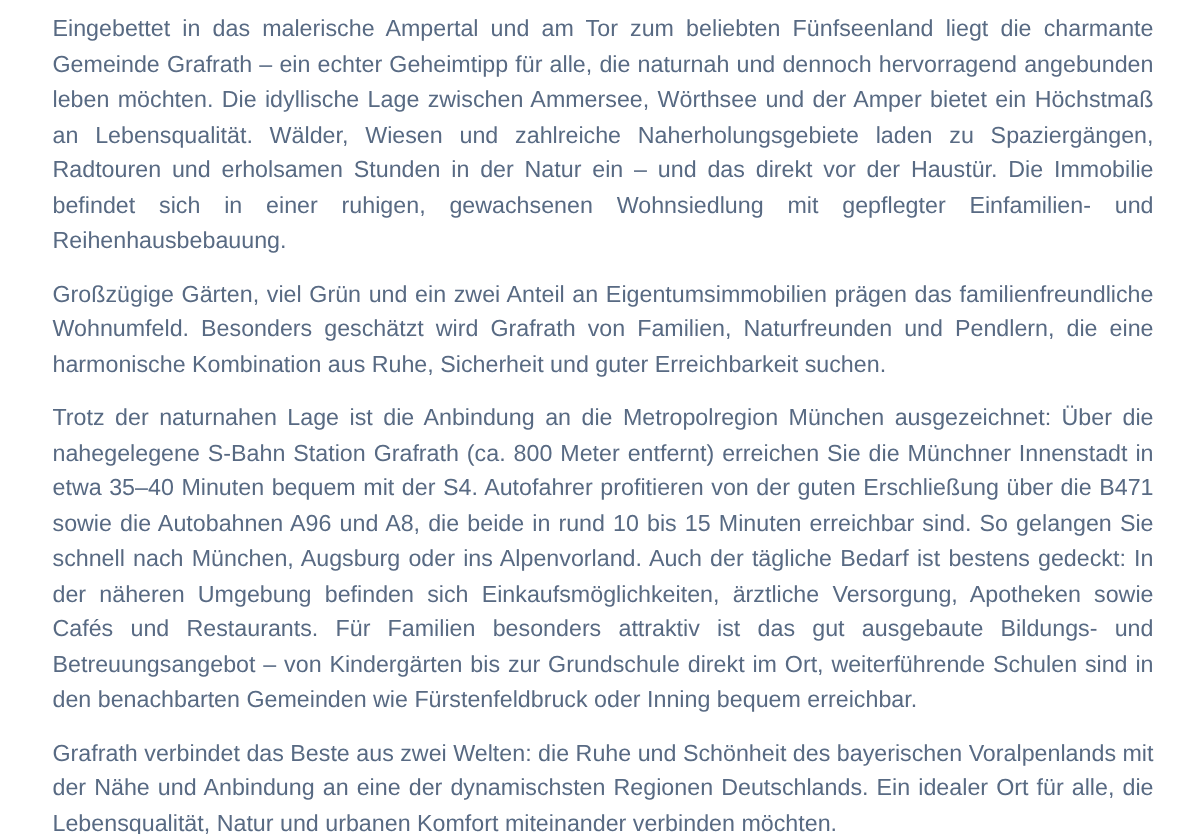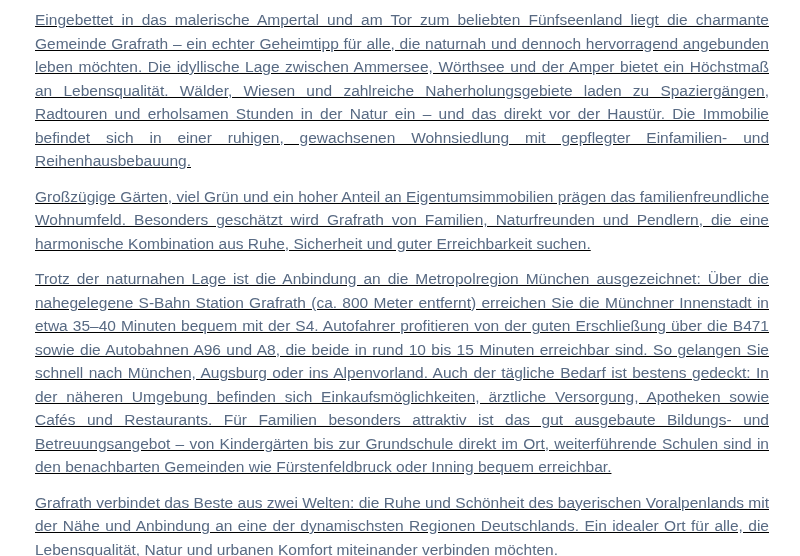--- a/index.html
+++ b/index.html
@@ -6,38 +6,37 @@
     margin: 0;
     padding: 0;
     background: #ffffff;
   }
   .page {
     width: 800px;
     height: 556px;
     box-sizing: border-box;
     background: #ffffff;
     overflow: hidden;
-    text-decoration: underline;
   }
   .doc {
     box-sizing: border-box;
     padding: 8px 31px 0 35px;
     font-family: "Liberation Sans", "DejaVu Sans", sans-serif;
     font-size: 15.5px;
     line-height: 23.5px;
     color: #586a83;
     text-align: justify;
   }
   .doc p {
     margin: 0 0 12px 0;
   }
 </style>
 </head>
 <body>
 
 <div class="page">
   <div class="doc">
     <p>Eingebettet in das malerische Ampertal und am Tor zum beliebten Fünfseenland liegt die charmante Gemeinde Grafrath – ein echter Geheimtipp für alle, die naturnah und dennoch hervorragend angebunden leben möchten. Die idyllische Lage zwischen Ammersee, Wörthsee und der Amper bietet ein Höchstmaß an Lebensqualität. Wälder, Wiesen und zahlreiche Naherholungsgebiete laden zu Spaziergängen, Radtouren und erholsamen Stunden in der Natur ein – und das direkt vor der Haustür. Die Immobilie befindet sich in einer ruhigen, gewachsenen Wohnsiedlung mit gepflegter Einfamilien- und Reihenhausbebauung.</p>
-    <p>Großzügige Gärten, viel Grün und ein hoher Anteil an Eigentumsimmobilien prägen das familienfreundliche Wohnumfeld. Besonders geschätzt wird Grafrath von Familien, Naturfreunden und Pendlern, die eine harmonische Kombination aus Ruhe, Sicherheit und guter Erreichbarkeit suchen.</p>
+    <p>Großzügige Gärten, viel Grün und ein zwei Anteil an Eigentumsimmobilien prägen das familienfreundliche Wohnumfeld. Besonders geschätzt wird Grafrath von Familien, Naturfreunden und Pendlern, die eine harmonische Kombination aus Ruhe, Sicherheit und guter Erreichbarkeit suchen.</p>
     <p>Trotz der naturnahen Lage ist die Anbindung an die Metropolregion München ausgezeichnet: Über die nahegelegene S-Bahn Station Grafrath (ca. 800 Meter entfernt) erreichen Sie die Münchner Innenstadt in etwa 35–40 Minuten bequem mit der S4. Autofahrer profitieren von der guten Erschließung über die B471 sowie die Autobahnen A96 und A8, die beide in rund 10 bis 15 Minuten erreichbar sind. So gelangen Sie schnell nach München, Augsburg oder ins Alpenvorland. Auch der tägliche Bedarf ist bestens gedeckt: In der näheren Umgebung befinden sich Einkaufsmöglichkeiten, ärztliche Versorgung, Apotheken sowie Cafés und Restaurants. Für Familien besonders attraktiv ist das gut ausgebaute Bildungs- und Betreuungsangebot – von Kindergärten bis zur Grundschule direkt im Ort, weiterführende Schulen sind in den benachbarten Gemeinden wie Fürstenfeldbruck oder Inning bequem erreichbar.</p>
     <p>Grafrath verbindet das Beste aus zwei Welten: die Ruhe und Schönheit des bayerischen Voralpenlands mit der Nähe und Anbindung an eine der dynamischsten Regionen Deutschlands. Ein idealer Ort für alle, die Lebensqualität, Natur und urbanen Komfort miteinander verbinden möchten.</p>
   </div>
 </div>
 
 </body></html>

